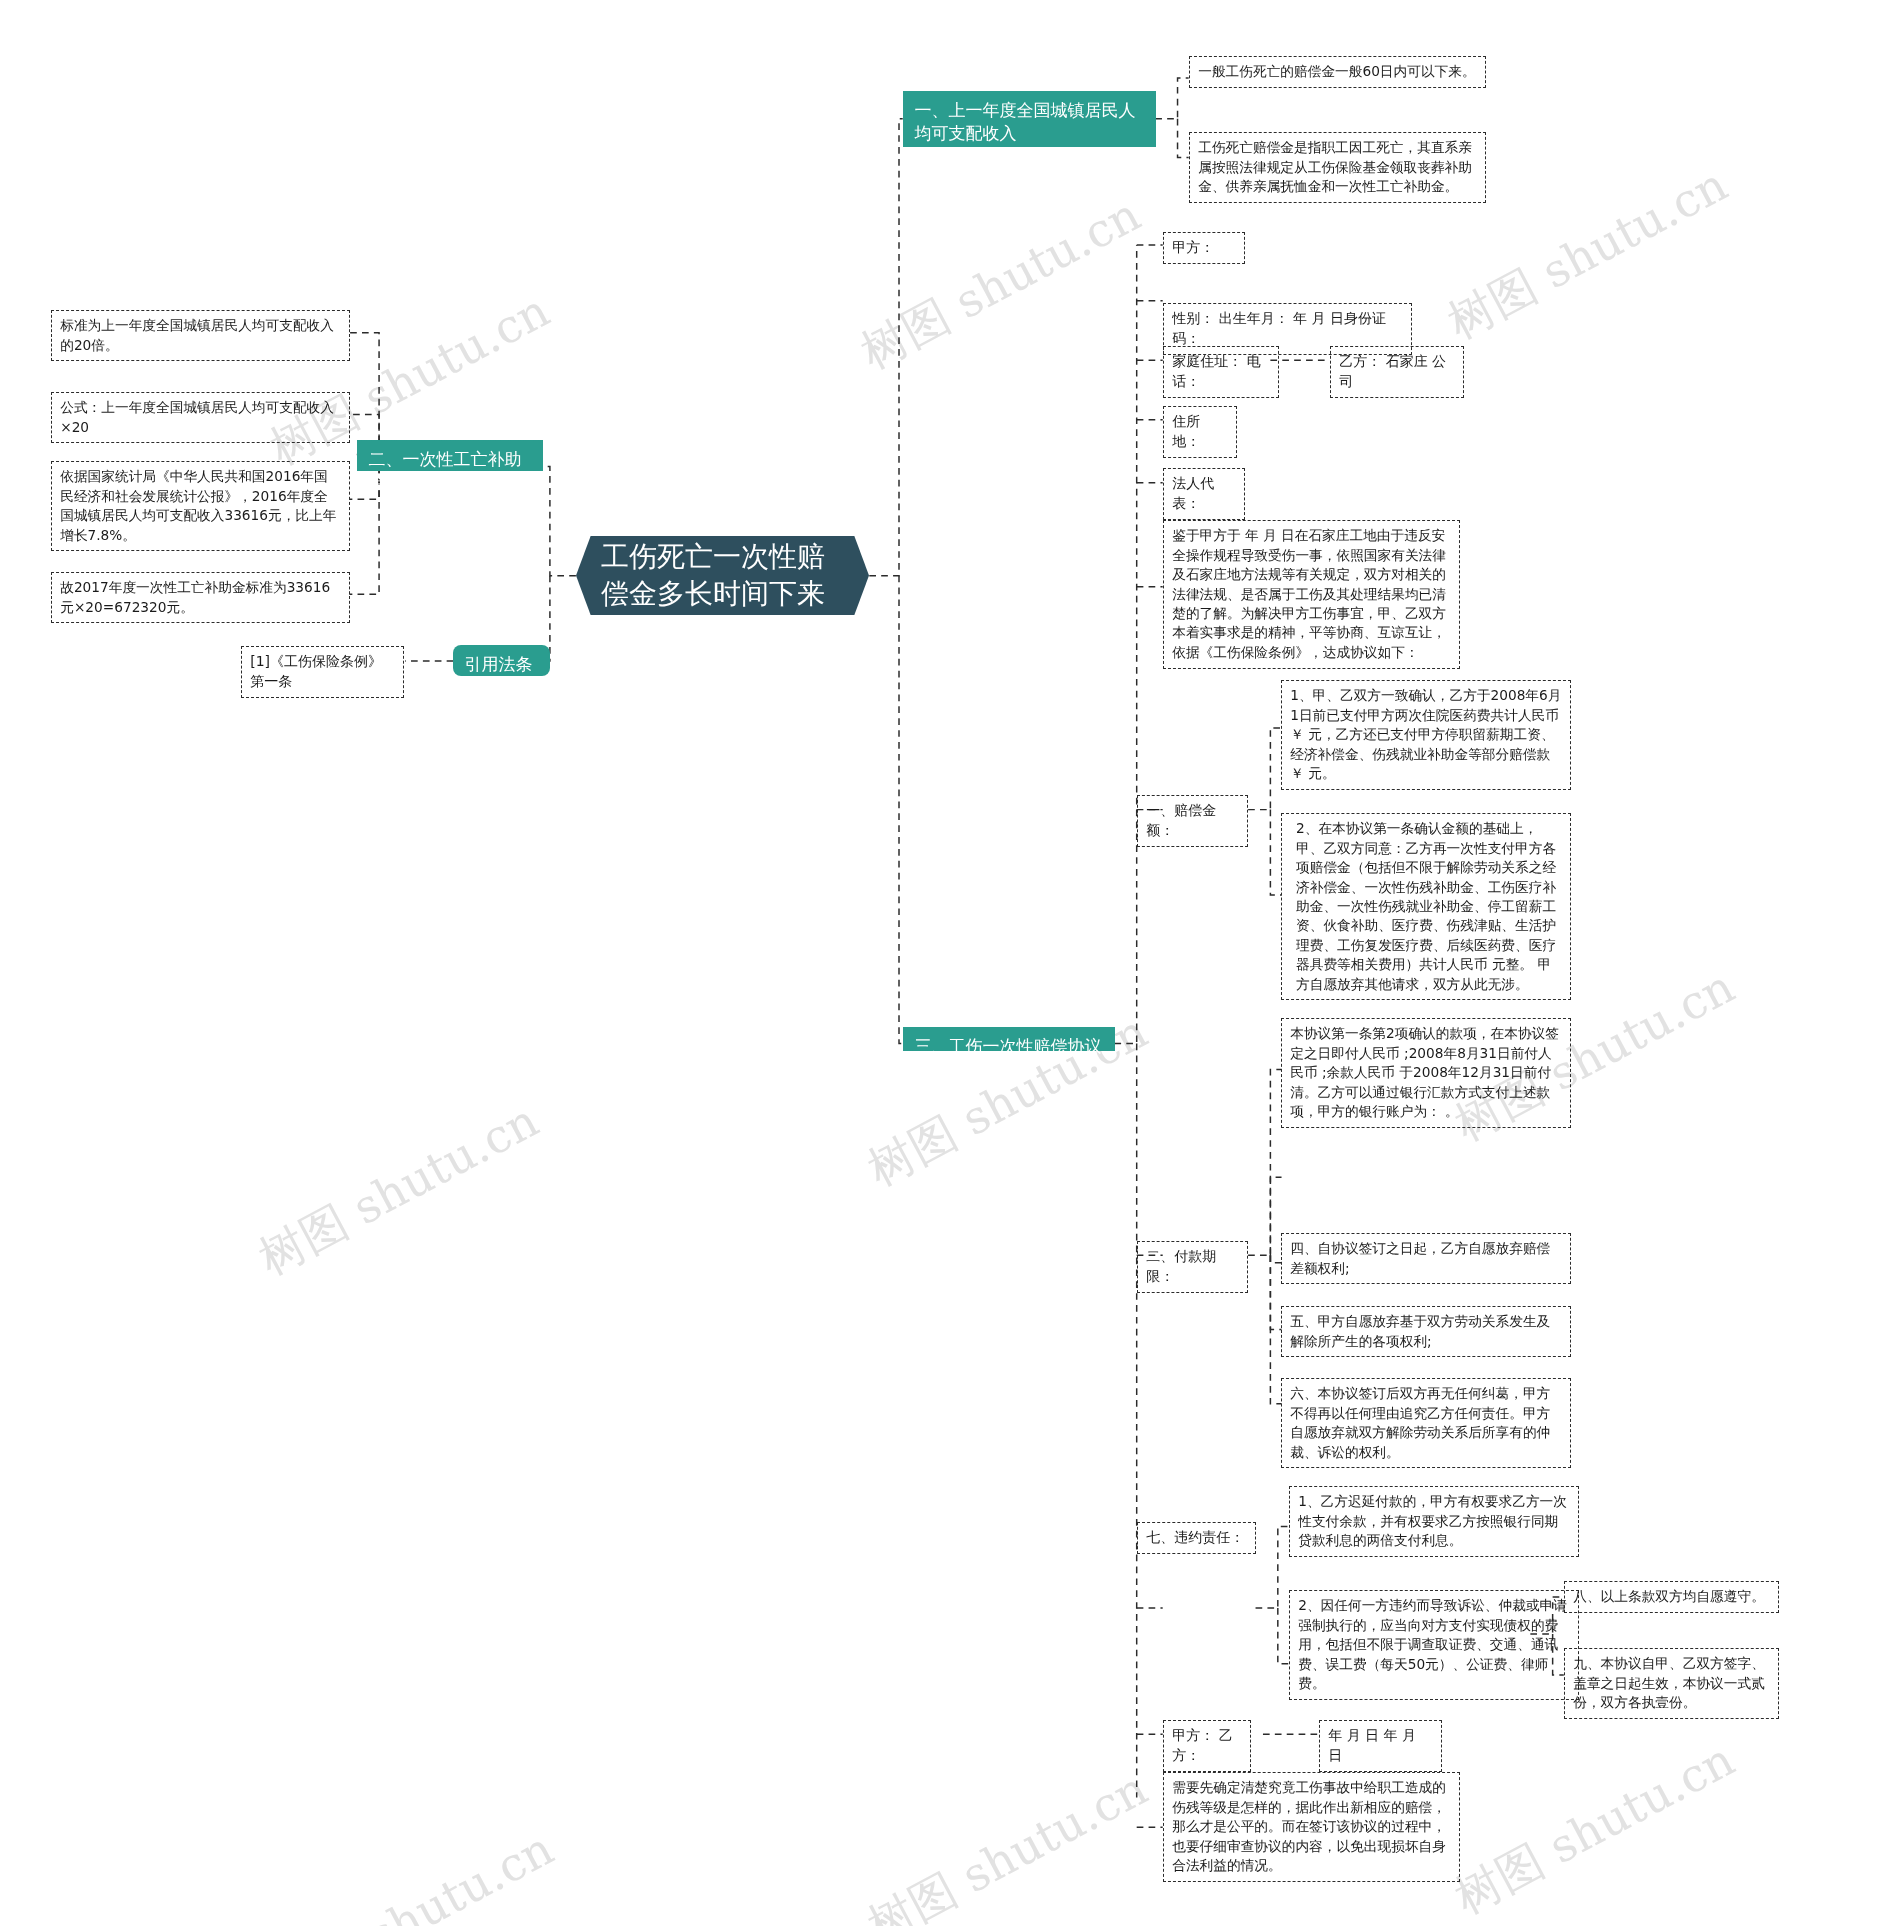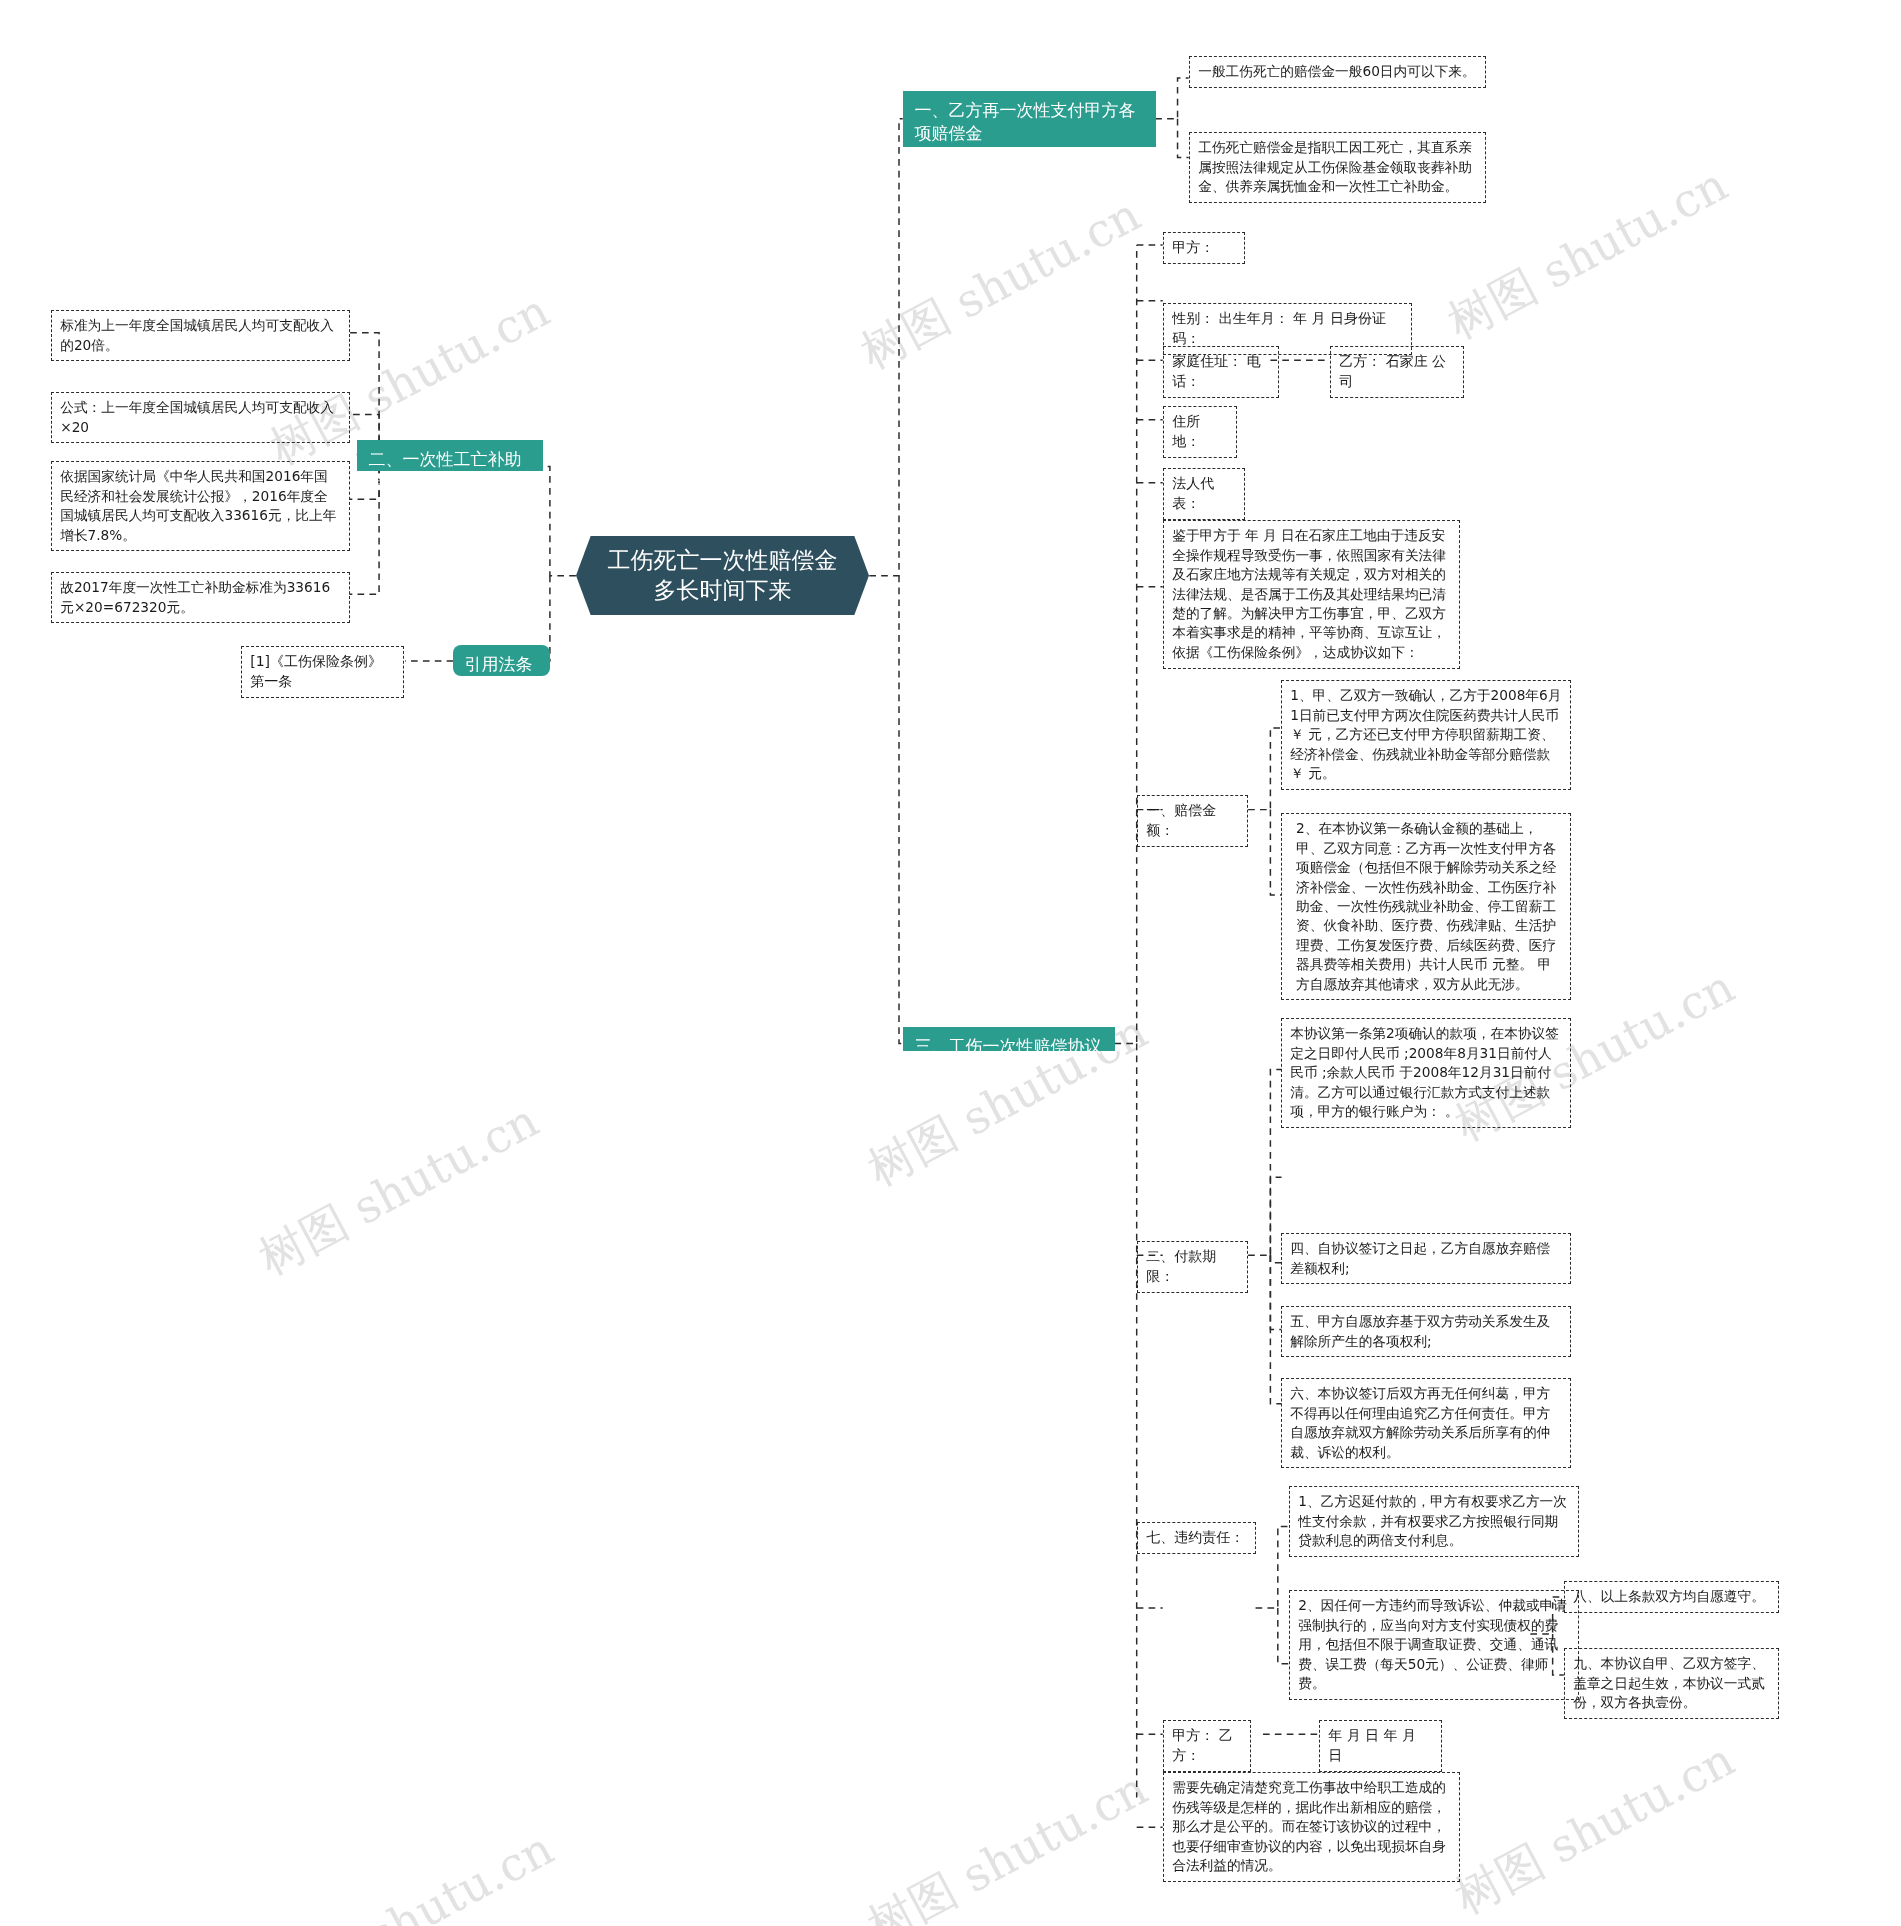--- a/index.html
+++ b/index.html
@@ -58,23 +58,23 @@
     padding: 5.2px 8.2px;
     white-space: pre-wrap;
     word-break: break-all;
   }
 
   
   .node-root {
     background: #2e4f5e;
     color: #ffffff;
     border: none;
-    font-size: 23px;
+    font-size: 28px;
     line-height: 1.3;
-    text-align: center;
+    text-align: left;
     padding: 12px 25px;
     display: flex;
     align-items: center;
     justify-content: center;
     clip-path: polygon(5% 0%, 95% 0%, 100% 50%, 95% 100%, 5% 100%, 0% 50%);
   }
 
   
   .node-branch {
     background: #2a9d8f;
@@ -173,21 +173,21 @@
   <div class="node node-leaf" style="left:51px; top:310px; width:299px;">标准为上一年度全国城镇居民人均可支配收入的20倍。</div>
 
   <div class="node node-leaf" style="left:51px; top:392px; width:299px;">公式：上一年度全国城镇居民人均可支配收入×20</div>
 
   <div class="node node-leaf" style="left:51px; top:461px; width:299px;">依据国家统计局《中华人民共和国2016年国民经济和社会发展统计公报》，2016年度全国城镇居民人均可支配收入33616元，比上年增长7.8%。</div>
 
   <div class="node node-leaf" style="left:51px; top:572px; width:299px;">故2017年度一次性工亡补助金标准为33616元×20=672320元。</div>
 
   <div class="node node-label" style="left:241px; top:646px; width:163px;">[1]《工伤保险条例》 第一条</div>
 
-  <div class="node node-branch" style="left:903px; top:91px; width:253px; height:56px;">一、乙方再一次性支付甲方各项赔偿金</div>
+  <div class="node node-branch" style="left:903px; top:91px; width:253px; height:56px;">一、上一年度全国城镇居民人均可支配收入</div>
 
   <div class="node node-leaf" style="left:1189px; top:56px; width:297px;">一般工伤死亡的赔偿金一般60日内可以下来。</div>
 
   <div class="node node-leaf" style="left:1189px; top:132px; width:297px;">工伤死亡赔偿金是指职工因工死亡，其直系亲属按照法律规定从工伤保险基金领取丧葬补助金、供养亲属抚恤金和一次性工亡补助金。</div>
 
   <div class="node node-branch" style="left:903px; top:1027px; width:212px; height:24px;">三、工伤一次性赔偿协议</div>
 
   <div class="node node-label" style="left:1163px; top:232px; width:82px;">甲方：</div>
 
   <div class="node node-label" style="left:1163px; top:287px; width:249px;margin-top:16px;">性别： 出生年月： 年 月 日身份证码：</div>

